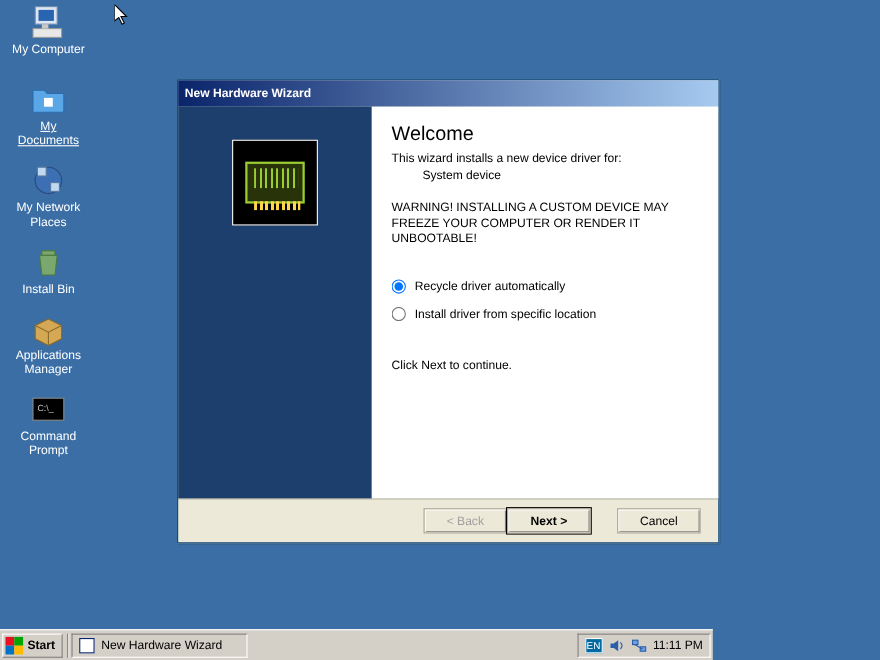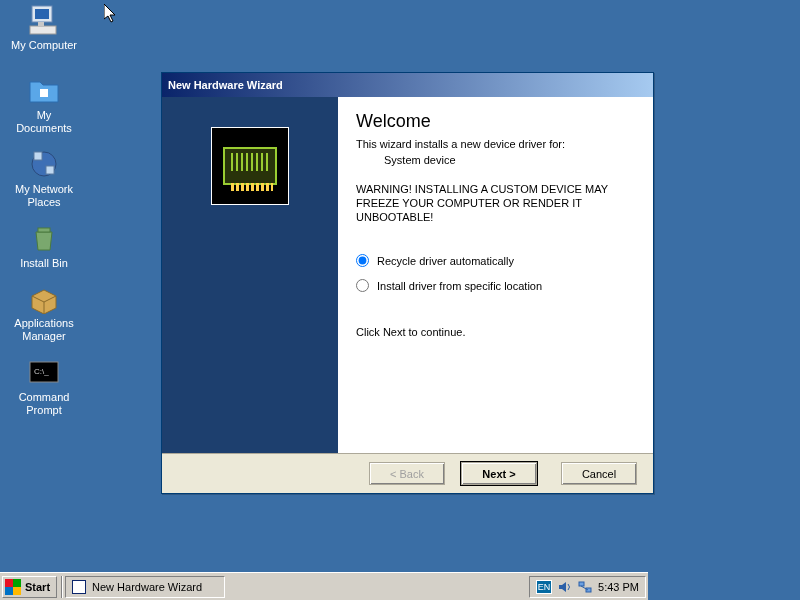--- a/index.html
+++ b/index.html
@@ -89,21 +89,20 @@
   padding-right: 16px; gap: 8px;
 }
 .btn-group { display:flex; }
 .win-btn {
   min-width: 76px; height: 23px;
   background: #ECE9D8;
   border: 1px solid #ACA899;
   box-shadow: inset 1px 1px 0 #fff, inset -1px -1px 0 #808080;
   font-size: 11px; font-family: Tahoma, Arial, sans-serif;
   cursor: pointer;
-  margin-left: 16px;
 }
 .win-btn.default { box-shadow: 0 0 0 1px #000, inset 1px 1px 0 #fff, inset -1px -1px 0 #808080; font-weight: bold; }
 .win-btn:disabled { color: #A0A0A0; cursor: default; }
 
 
 .taskbar {
   position: absolute; left:0; bottom:0; width:648px; height:28px;
   background: #D4D0C8;
   border-top: 1px solid #fff;
   display:flex; align-items:center;
@@ -177,21 +176,21 @@
       <svg width="32" height="32">
           <rect x="4" y="2" width="20" height="16" fill="#DDE6F0" stroke="#6B8AB5"></rect>
           <rect x="7" y="5" width="14" height="10" fill="#2864B0"></rect>
           <rect x="2" y="22" width="26" height="8" fill="#E8E8E8" stroke="#999"></rect>
           <rect x="10" y="18" width="6" height="4" fill="#C8C8C8"></rect>
         </svg>
     </div>
     <div class="label">My Computer</div>
   </div>
 
-  <div class="desktop-icon" style="left:8px; top:74px;">
+  <div class="desktop-icon" style="left:8px; top:74px;text-decoration:underline;">
     <div class="icon-img">
       <svg width="32" height="32">
           <path d="M2,8 L12,8 L15,11 L30,11 L30,28 L2,28 Z" fill="#5AA7E8" stroke="#2B6CB0"></path>
           <rect x="12" y="15" width="8" height="8" fill="#fff"></rect>
         </svg>
     </div>
     <div class="label">My Documents</div>
   </div>
 
   <div class="desktop-icon" style="left:8px; top:148px;">
@@ -307,15 +306,15 @@
           <path d="M10,4 Q13,7 10,10" fill="none" stroke="#2A5FA8"></path>
         </svg>
     </span>
     <span class="net">
       <svg width="14" height="14">
           <rect x="1" y="2" width="5" height="4" fill="#6CA0E0" stroke="#2A5FA8"></rect>
           <rect x="8" y="8" width="5" height="4" fill="#6CA0E0" stroke="#2A5FA8"></rect>
           <line x1="3" y1="6" x2="10" y2="10" stroke="#2A5FA8"></line>
         </svg>
     </span>
-    <span>5:43 PM</span>
+    <span>11:11 PM</span>
   </div>
 </div>
 
 </body></html>

